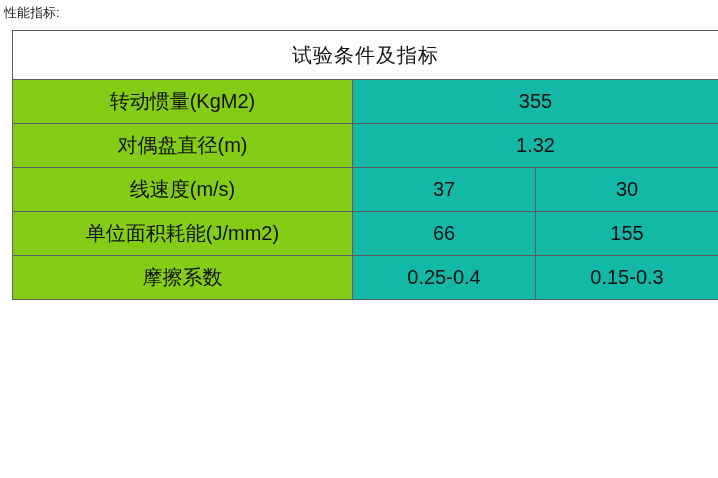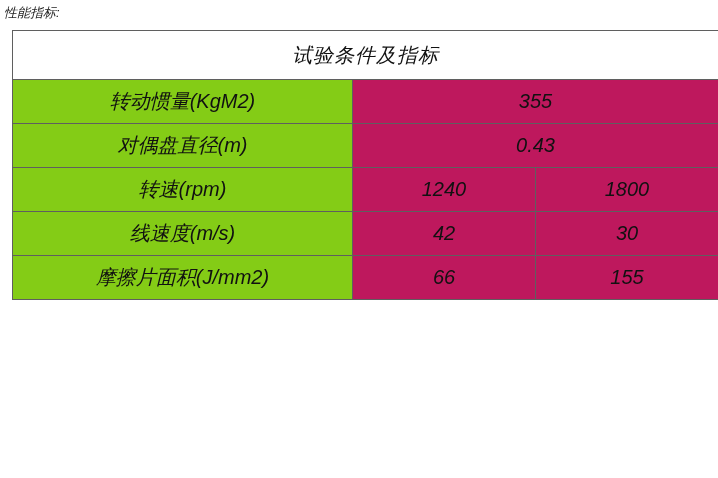--- a/index.html
+++ b/index.html
@@ -12,21 +12,20 @@
     height: 478px;
     font-family: "Liberation Sans", sans-serif;
     color: #1a1a1a;
     overflow: hidden;
   }
   .page {
     position: relative;
     width: 718px;
     height: 478px;
     box-sizing: border-box;
-    font-style: italic;
   }
   .caption {
     position: absolute;
     left: 4px;
     top: 4px;
     font-size: 13px;
     line-height: 18px;
     color: #1f1f1f;
   }
   .table-wrap {
@@ -56,21 +55,21 @@
     letter-spacing: 1px;
     background: #ffffff;
   }
   td.label-cell {
     background: #84cc16;
     height: 43px;
     font-size: 20px;
     width: 340px;
   }
   td.value-cell {
-    background: #be185d;
+    background: #14b8a6;
     height: 43px;
     font-size: 20px;
   }
   .col-a { width: 340px; }
   .col-b { width: 183px; }
   .col-c { width: 183px; }
 </style>
 </head>
 <body>
 
@@ -90,41 +89,41 @@
           <td class="title-cell" colspan="3">试验条件及指标</td>
         </tr>
 
         <tr>
           <td class="label-cell">转动惯量(KgM2)</td>
           <td class="value-cell" colspan="2">355</td>
         </tr>
 
         <tr>
           <td class="label-cell">对偶盘直径(m)</td>
-          <td class="value-cell" colspan="2">0.43</td>
+          <td class="value-cell" colspan="2">1.32</td>
         </tr>
 
 
-        <tr>
-          <td class="label-cell">转速(rpm)</td>
-          <td class="value-cell">1240</td>
-          <td class="value-cell">1800</td>
-        </tr>
 
         <tr>
           <td class="label-cell">线速度(m/s)</td>
-          <td class="value-cell">42</td>
+          <td class="value-cell">37</td>
           <td class="value-cell">30</td>
         </tr>
 
 
         <tr>
-          <td class="label-cell">摩擦片面积(J/mm2)</td>
+          <td class="label-cell">单位面积耗能(J/mm2)</td>
           <td class="value-cell">66</td>
           <td class="value-cell">155</td>
         </tr>
 
+        <tr>
+          <td class="label-cell">摩擦系数</td>
+          <td class="value-cell">0.25-0.4</td>
+          <td class="value-cell">0.15-0.3</td>
+        </tr>
 
       </tbody>
     </table>
   </div>
 
 </div>
 
 </body></html>

